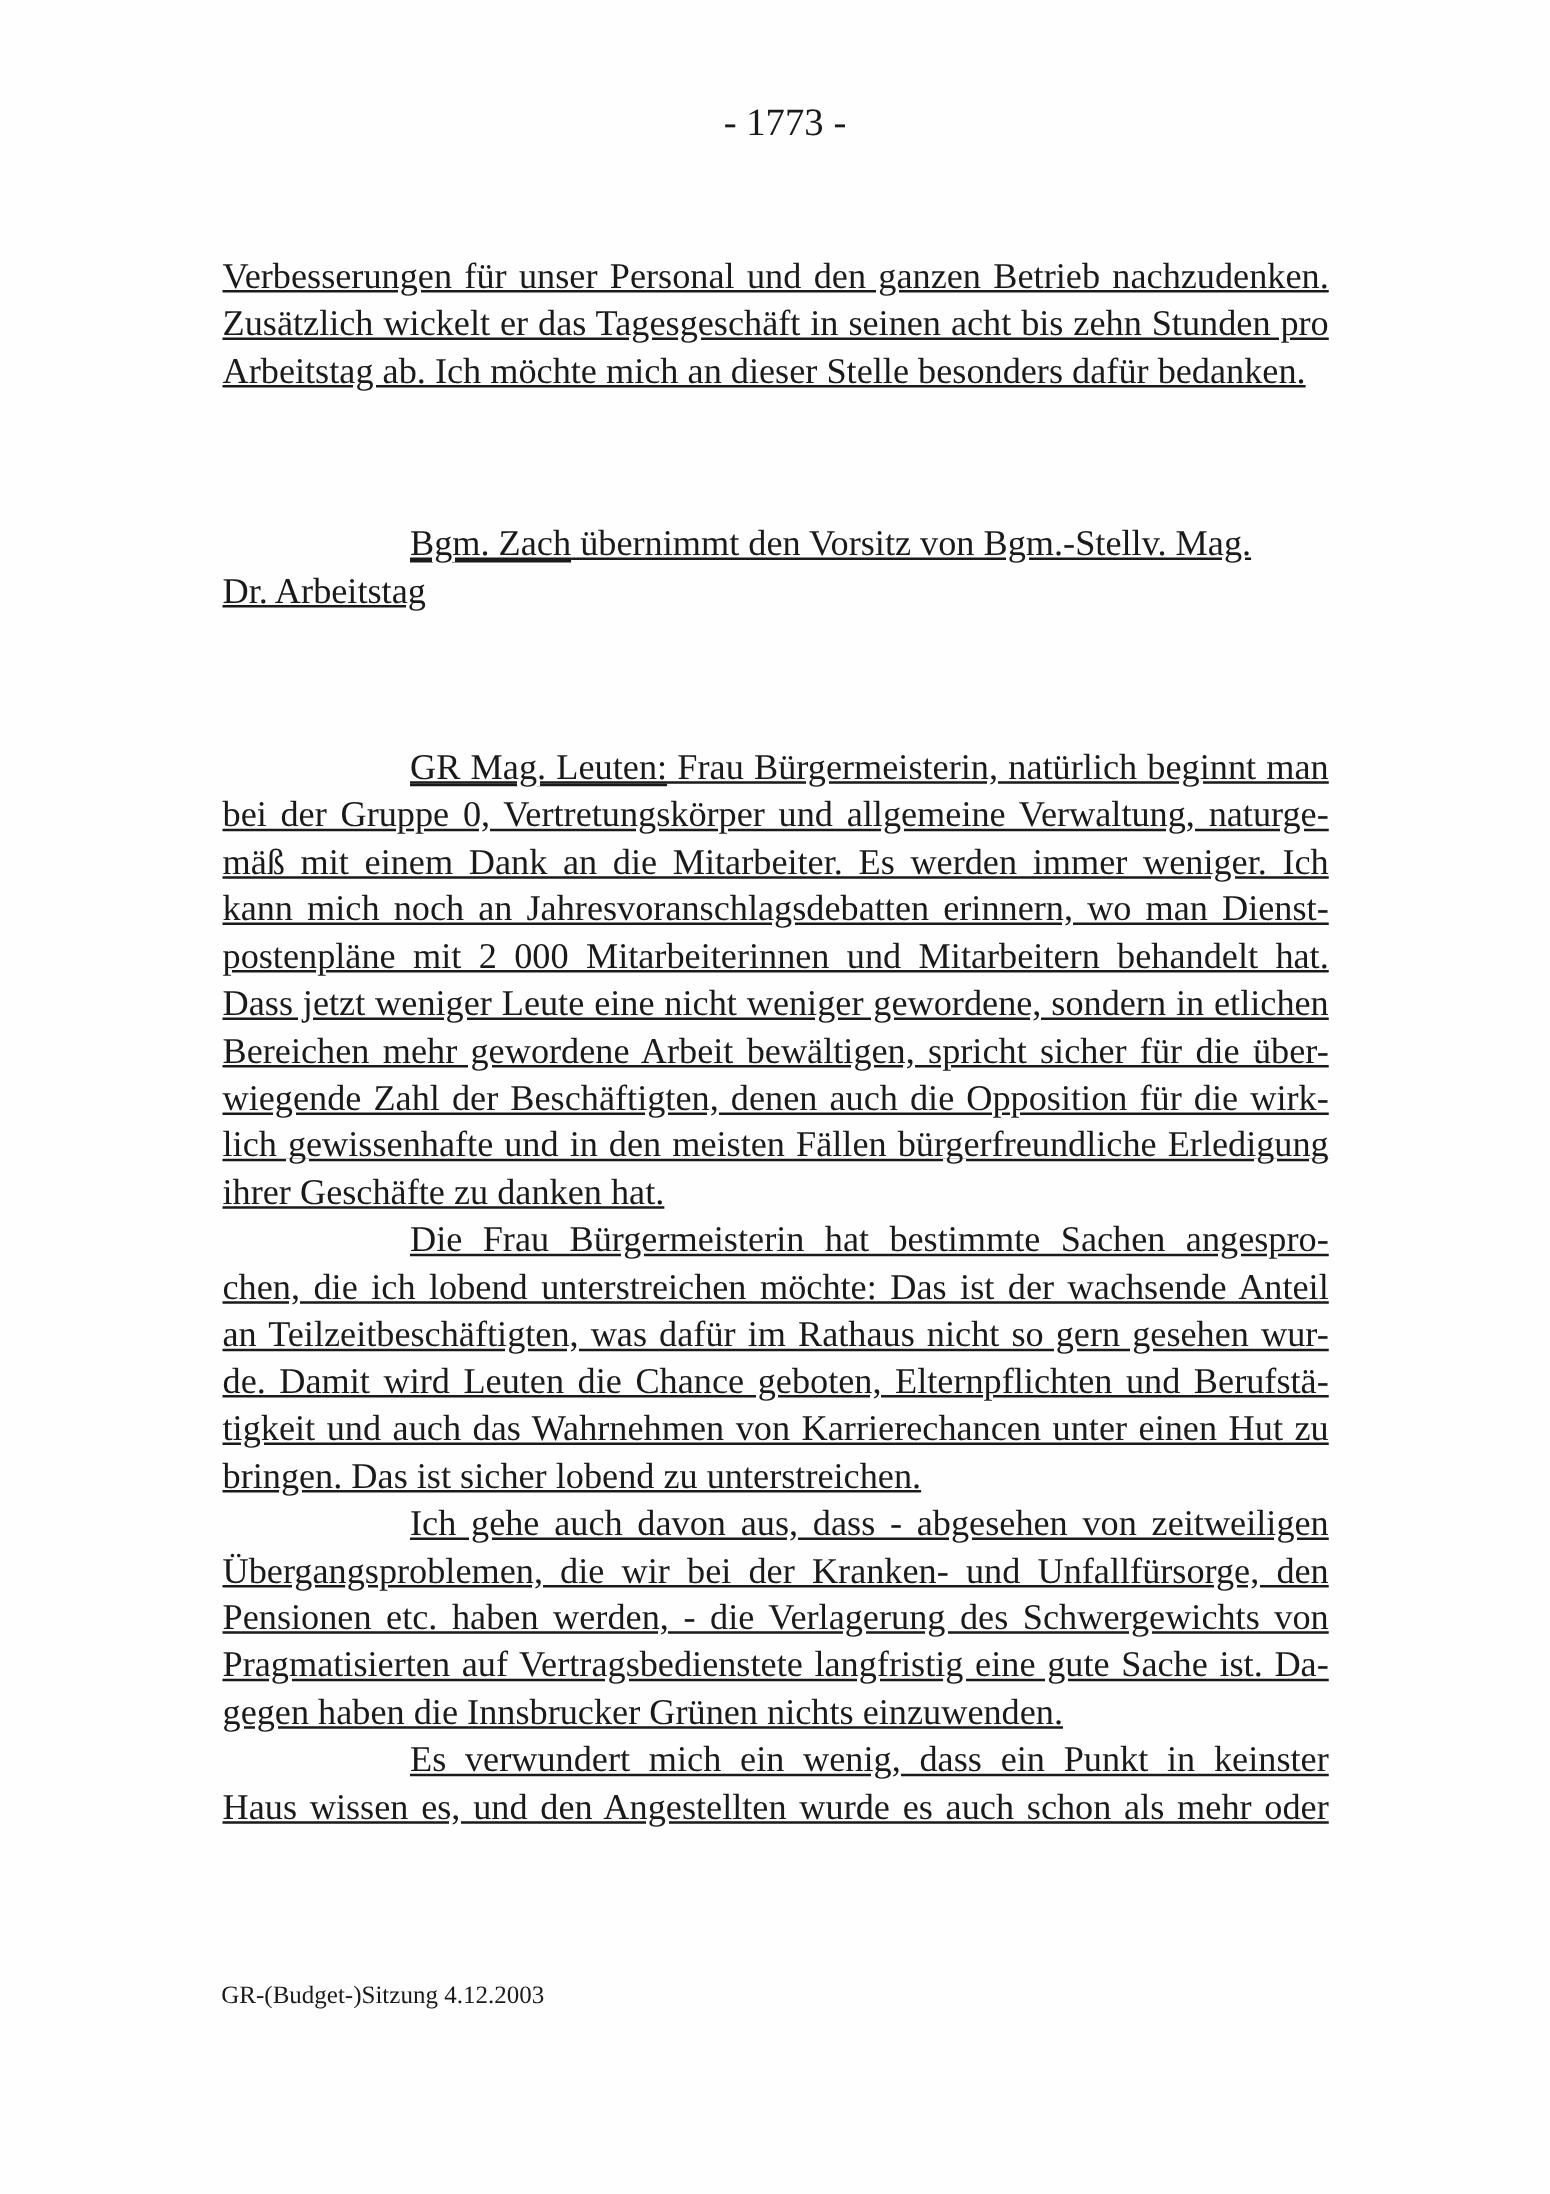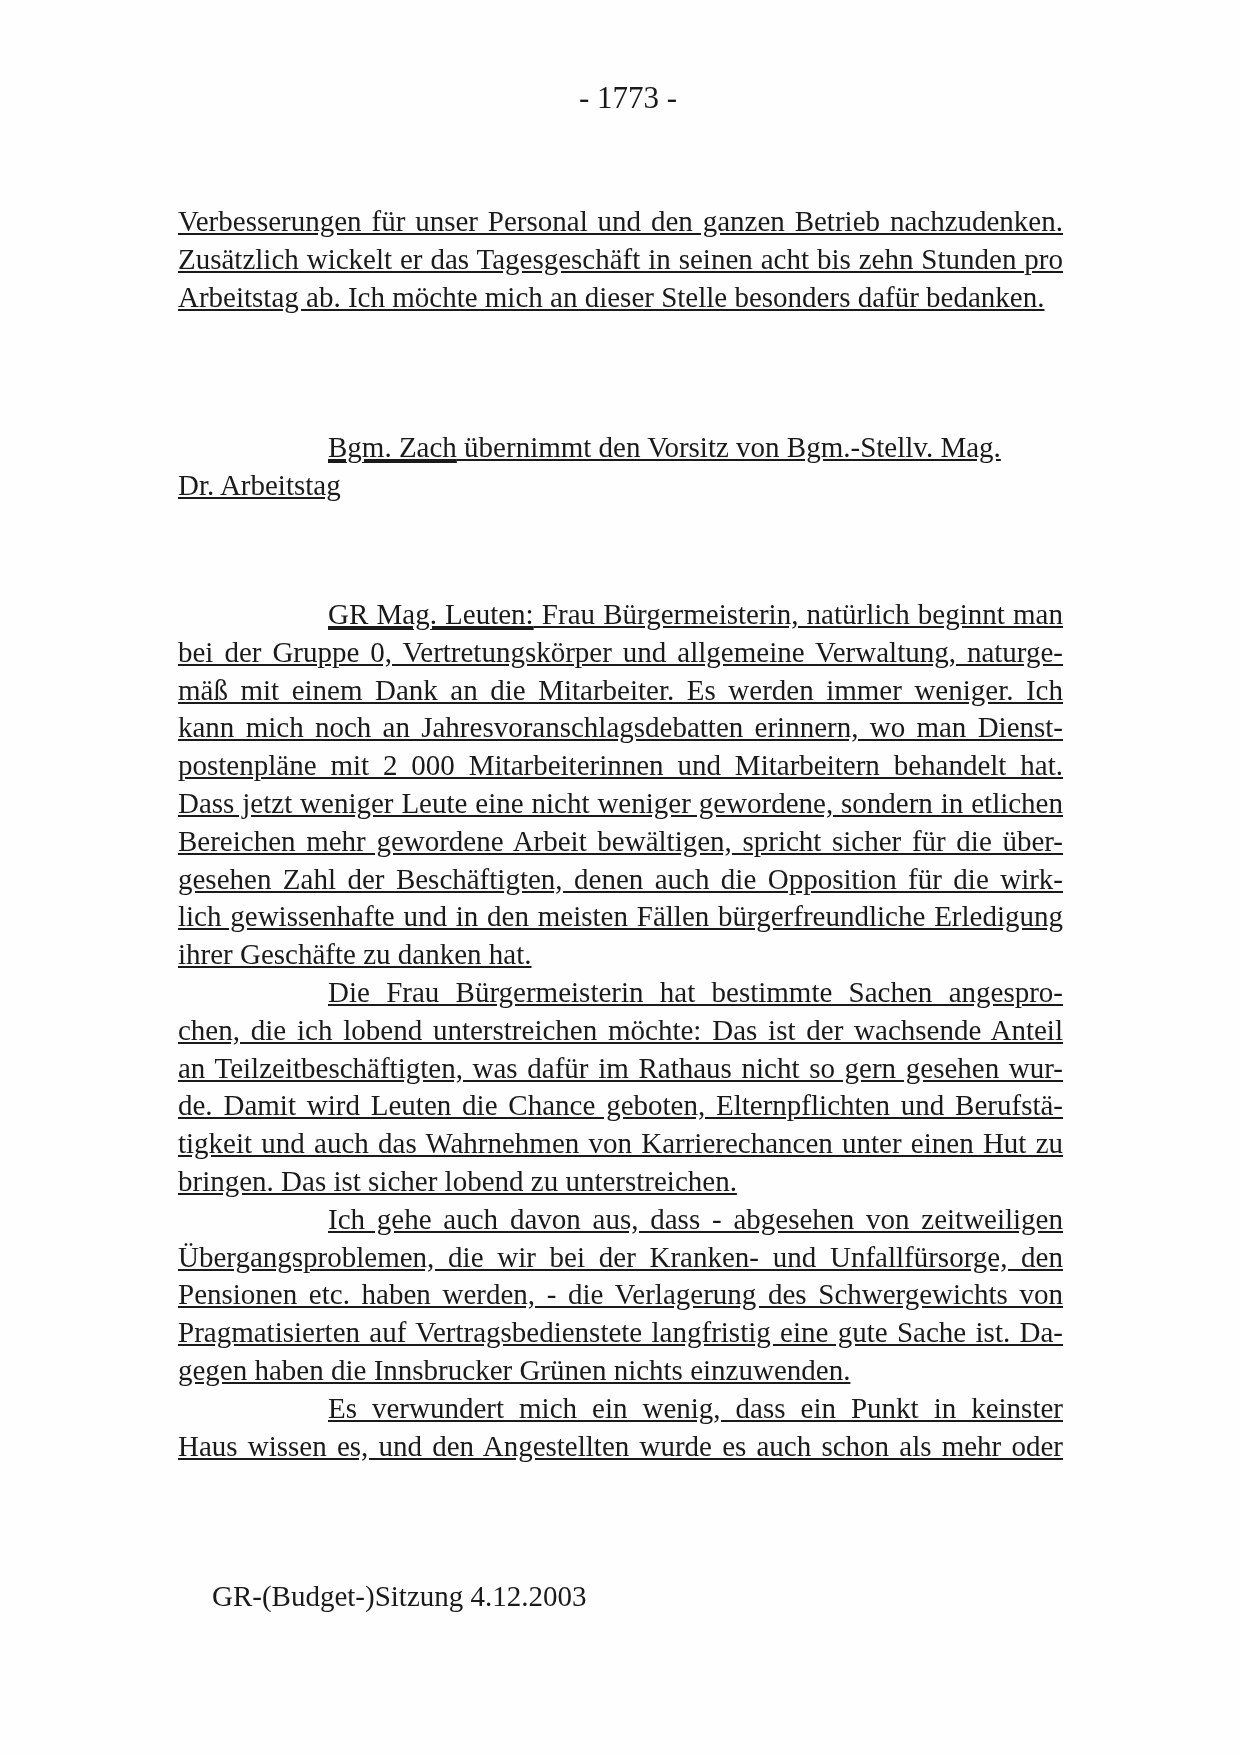--- a/index.html
+++ b/index.html
@@ -46,49 +46,48 @@
   }
   .u {
     text-decoration: underline;
     text-underline-offset: 4px;
     text-decoration-thickness: 2px;
   }
   .footer {
     position: absolute;
     left: 177px;
     top: 1582px;
-    font-size: 29px;
+    font-size: 20px;
     line-height: 28px;
-    margin-left: 35px;
   }
 </style>
 </head>
 <body>
 
 <div class="page">
   <div class="pagenum">- 1773 -</div>
   <div>
       <div class="para" style="top: 203px;">
         <div class="line j"><span>Verbesserungen für unser Personal und den ganzen Betrieb nachzudenken.</span></div>
         <div class="line j"><span>Zusätzlich wickelt er das Tagesgeschäft in seinen acht bis zehn Stunden pro</span></div>
         <div class="line"><span>Arbeitstag ab. Ich möchte mich an dieser Stelle besonders dafür bedanken.</span></div>
       </div>
-      <div class="para" style="top: 417px; margin-top: 12px;">
+      <div class="para" style="top: 417px;">
         <div class="line ind"><span class="u">Bgm. Zach</span><span> übernimmt den Vorsitz von Bgm.-Stellv. Mag.</span></div>
         <div class="line"><span>Dr. Arbeitstag</span></div>
       </div>
       <div class="para" style="top: 596px;">
         <div class="line j ind"><span class="u">GR Mag. Leuten:</span><span> Frau Bürgermeisterin, natürlich beginnt man</span></div>
         <div class="line j"><span>bei der Gruppe 0, Vertretungskörper und allgemeine Verwaltung, naturge-</span></div>
         <div class="line j"><span>mäß mit einem Dank an die Mitarbeiter. Es werden immer weniger. Ich</span></div>
         <div class="line j"><span>kann mich noch an Jahresvoranschlagsdebatten erinnern, wo man Dienst-</span></div>
         <div class="line j"><span>postenpläne mit 2&nbsp;000 Mitarbeiterinnen und Mitarbeitern behandelt hat.</span></div>
         <div class="line j"><span>Dass jetzt weniger Leute eine nicht weniger gewordene, sondern in etlichen</span></div>
         <div class="line j"><span>Bereichen mehr gewordene Arbeit bewältigen, spricht sicher für die über-</span></div>
-        <div class="line j"><span>gesehen Zahl der Beschäftigten, denen auch die Opposition für die wirk-</span></div>
+        <div class="line j"><span>wiegende Zahl der Beschäftigten, denen auch die Opposition für die wirk-</span></div>
         <div class="line j"><span>lich gewissenhafte und in den meisten Fällen bürgerfreundliche Erledigung</span></div>
         <div class="line"><span>ihrer Geschäfte zu danken hat.</span></div>
         <div class="line j ind"><span>Die Frau Bürgermeisterin hat bestimmte Sachen angespro-</span></div>
         <div class="line j"><span>chen, die ich lobend unterstreichen möchte: Das ist der wachsende Anteil</span></div>
         <div class="line j"><span>an Teilzeitbeschäftigten, was dafür im Rathaus nicht so gern gesehen wur-</span></div>
         <div class="line j"><span>de. Damit wird Leuten die Chance geboten, Elternpflichten und Berufstä-</span></div>
         <div class="line j"><span>tigkeit und auch das Wahrnehmen von Karrierechancen unter einen Hut zu</span></div>
         <div class="line"><span>bringen. Das ist sicher lobend zu unterstreichen.</span></div>
         <div class="line j ind"><span>Ich gehe auch davon aus, dass - abgesehen von zeitweiligen</span></div>
         <div class="line j"><span>Übergangsproblemen, die wir bei der Kranken- und Unfallfürsorge, den</span></div>

